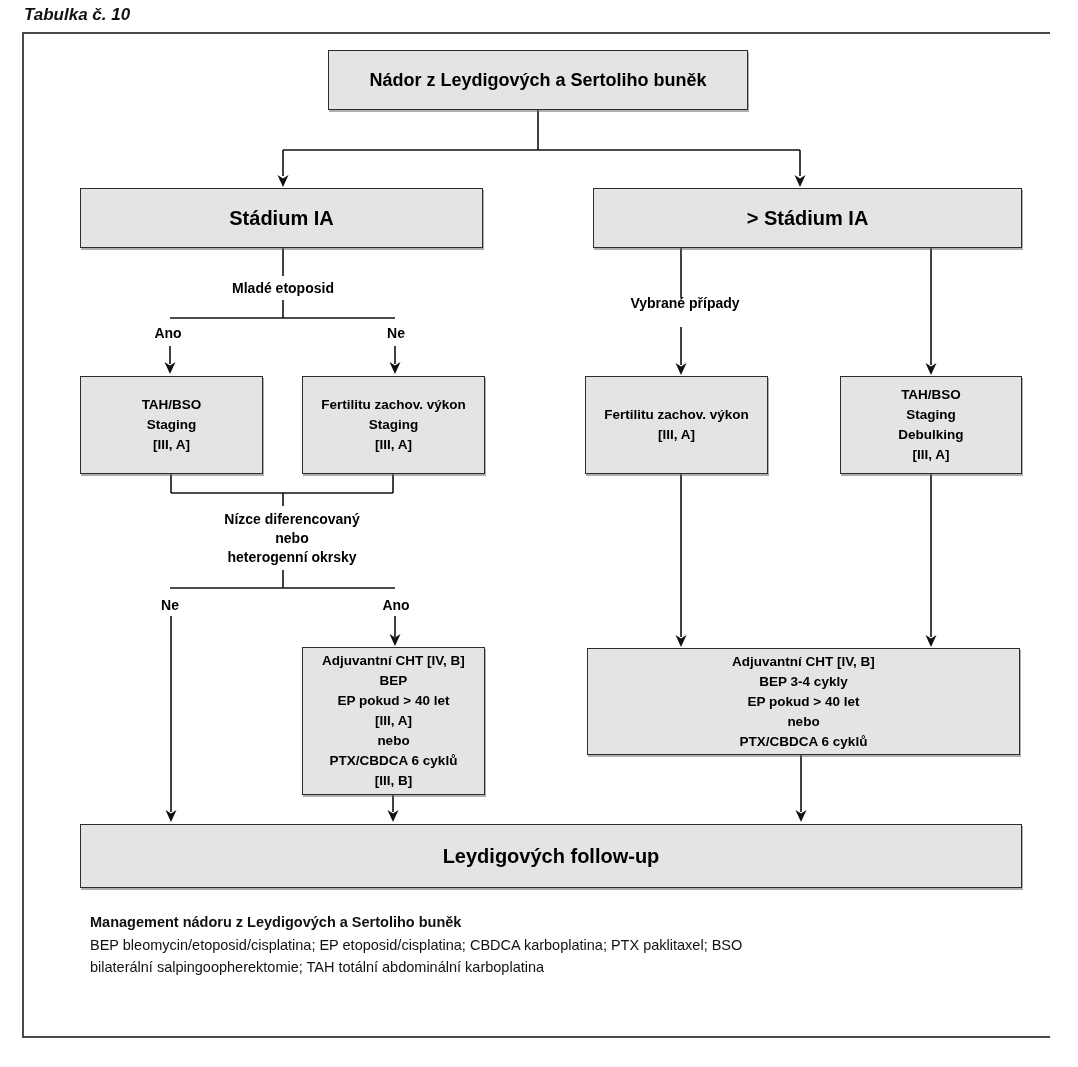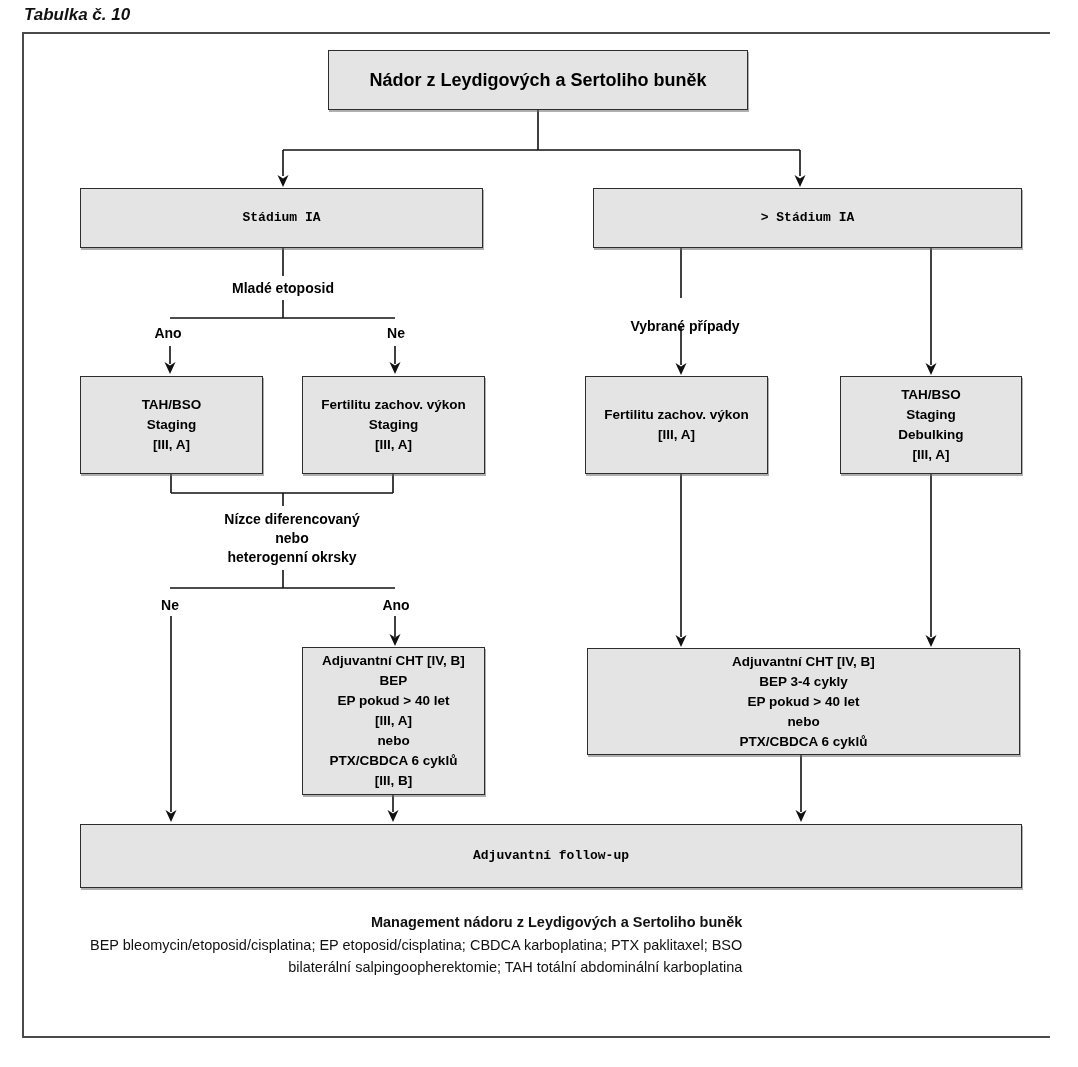--- a/index.html
+++ b/index.html
@@ -47,38 +47,37 @@
     box-shadow: 1px 2px 0 rgba(110,110,110,0.55);
     display: flex;
     flex-direction: column;
     align-items: center;
     justify-content: center;
     text-align: center;
     font-weight: bold;
   }
   .node .ln { font-size: 13.5px; line-height: 20px; white-space: nowrap; }
   .node.root .ln { font-size: 18px; line-height: 22px; }
-  .node.wide .ln { font-size: 13px; font-family: Liberation Mono, monospace; }
+  .node.wide .ln { font-size: 20px; }
   .flabel {
     position: absolute;
     transform: translateX(-50%);
     font-size: 14px;
     font-weight: bold;
     text-align: center;
     white-space: nowrap;
     line-height: 19px;
   }
   .footnote {
     position: absolute;
     left: 90px;
     top: 911px;
     font-size: 14.5px;
     line-height: 22.5px;
     color: #111;
-    text-align: right;
   }
   .footnote .fn-title { font-weight: bold; }
 </style>
 </head>
 <body>
 
 <div class="page">
 
   <div class="caption">Tabulka č. 10</div>
 
@@ -178,34 +177,34 @@
 
   <div class="node" style="left:587px; top:648px; width:433px; height:107px;">
     <span class="ln">Adjuvantní CHT [IV, B]</span>
     <span class="ln">BEP 3-4 cykly</span>
     <span class="ln">EP pokud &gt; 40 let</span>
     <span class="ln">nebo</span>
     <span class="ln">PTX/CBDCA 6 cyklů</span>
   </div>
 
   <div class="node wide" style="left:80px; top:824px; width:942px; height:64px;">
-    <span class="ln">Adjuvantní follow-up</span>
+    <span class="ln">Leydigových follow-up</span>
   </div>
 
   <div class="flabel" style="left:283px; top:279px;">Mladé etoposid</div>
   <div class="flabel" style="left:168px; top:324px;">Ano</div>
   <div class="flabel" style="left:396px; top:324px;">Ne</div>
   <div class="flabel" style="left:292px; top:510px;">
     <div>Nízce diferencovaný</div>
     <div>nebo</div>
     <div>heterogenní okrsky</div>
   </div>
   <div class="flabel" style="left:170px; top:596px;">Ne</div>
   <div class="flabel" style="left:396px; top:596px;">Ano</div>
-  <div class="flabel" style="left:685px; top:317px;">Vybrané případy</div>
+  <div class="flabel" style="left:685px; top:294px;">Vybrané případy</div>
 
   <div class="footnote">
     <div class="fn-title">Management nádoru z Leydigových a Sertoliho buněk</div>
     <div>BEP bleomycin/etoposid/cisplatina; EP etoposid/cisplatina; CBDCA karboplatina; PTX paklitaxel; BSO</div>
     <div>bilaterální salpingoopherektomie; TAH totální abdominální karboplatina</div>
   </div>
 
 </div>
 
 </body></html>

